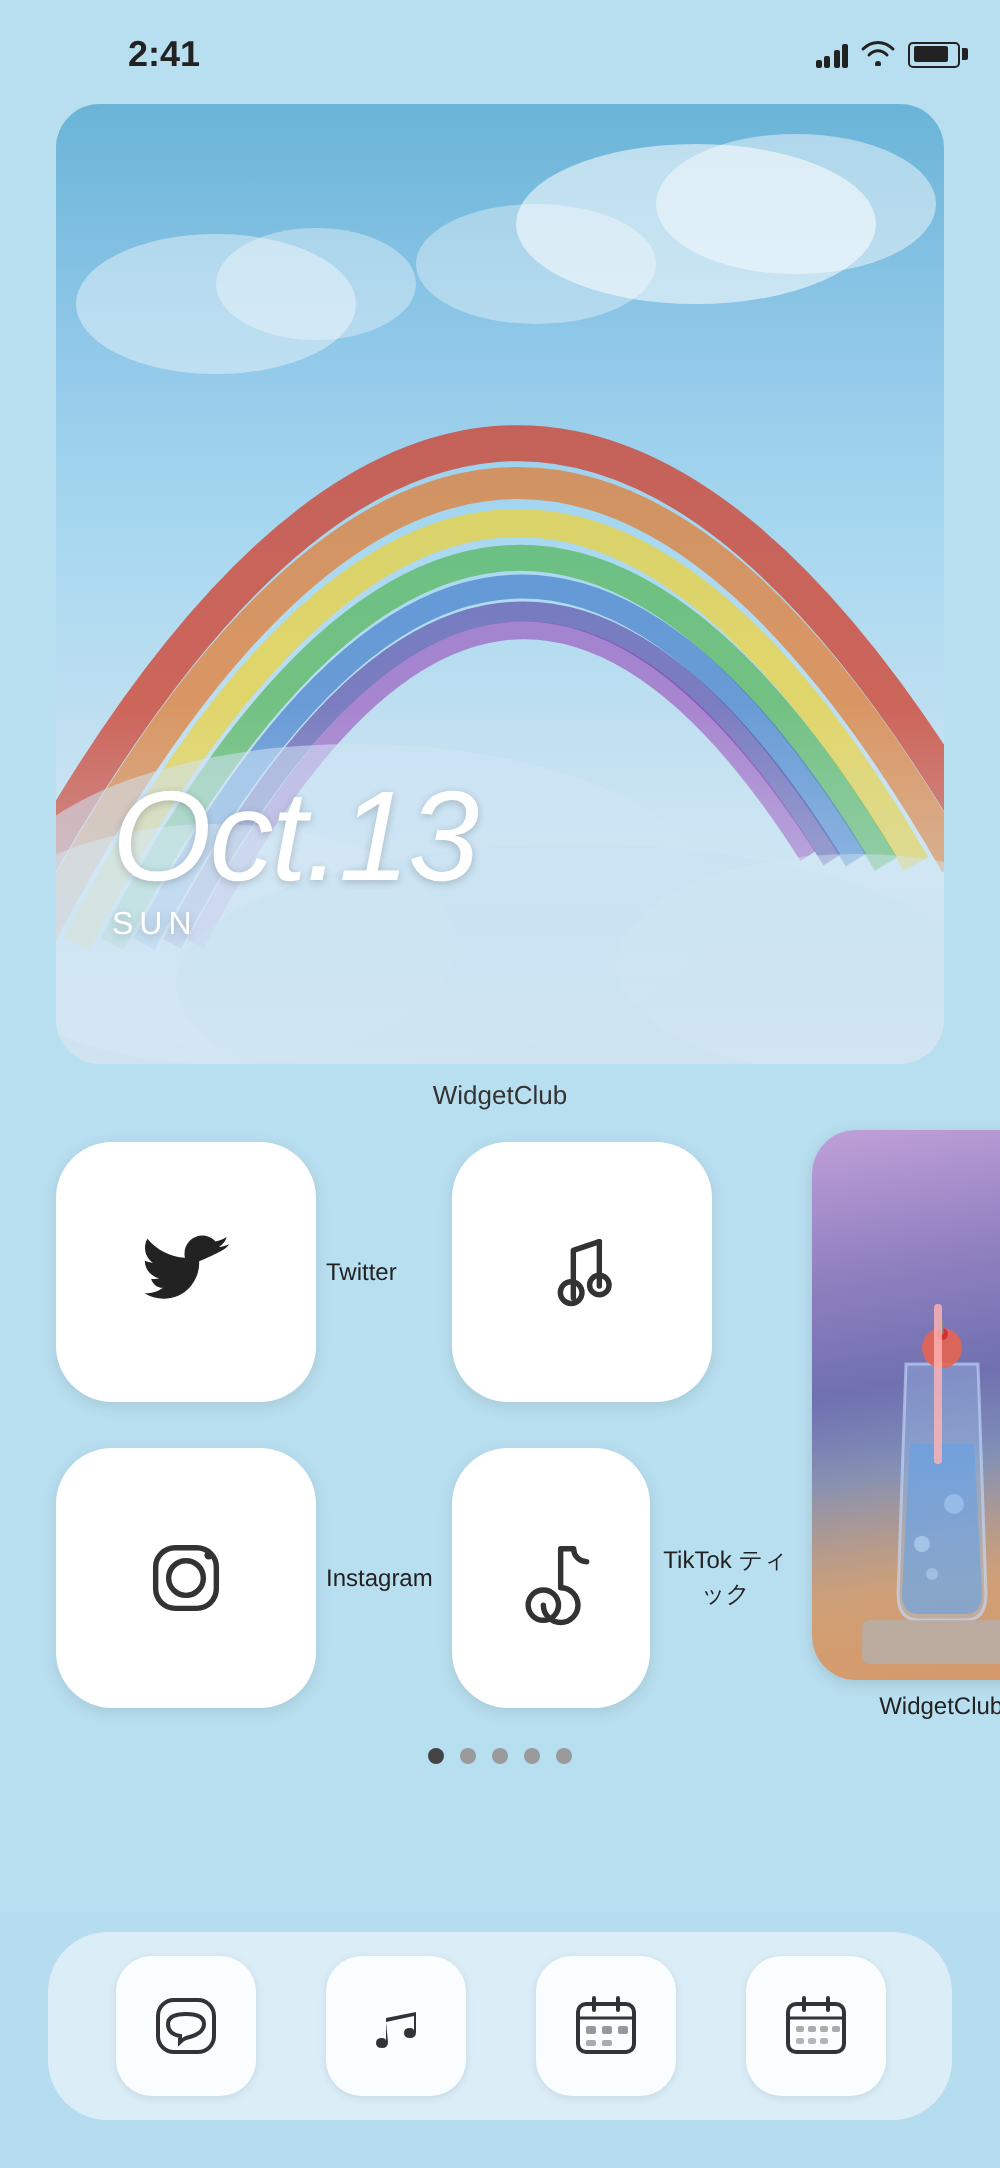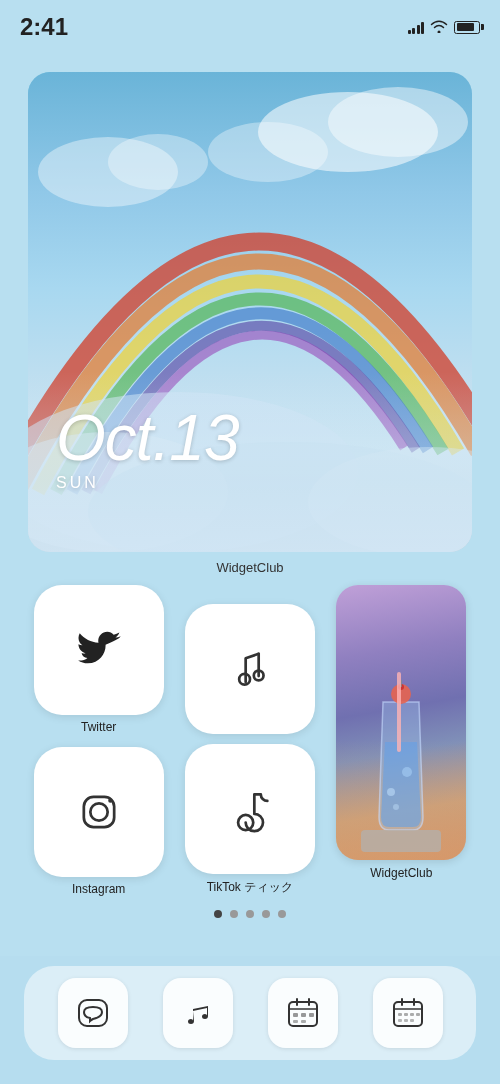--- a/index.html
+++ b/index.html
@@ -14,23 +14,24 @@
 
     
     .status-bar {
       display: flex;
       justify-content: space-between;
       align-items: center;
       padding: 10px 20px 0 20px;
       height: 44px;
     }
     .status-time {
-      font-size: 24px;
+      font-size: 18px;
       font-weight: 600;
       color: #222;
+      margin-left: 44px;
     }
     .status-icons {
       display: flex;
       align-items: center;
       gap: 6px;
     }
     .signal-bars {
       display: flex;
       align-items: flex-end;
       gap: 1.5px;
@@ -80,21 +81,20 @@
     }
 
     
     .calendar-widget {
       width: 100%;
       height: 480px;
       border-radius: 22px;
       overflow: hidden;
       position: relative;
       background: linear-gradient(160deg, #7ec8e3 0%, #a8d8ea 30%, #c8e6f5 60%, #b0c8d8 100%);
-      margin-top: 20px;
     }
 
     
     .rainbow-svg {
       position: absolute;
       top: 0; left: 0;
       width: 100%; height: 100%;
     }
 
     
@@ -130,24 +130,22 @@
     
     .widget-label {
       text-align: center;
       font-size: 13px;
       color: #333;
       margin: 8px 0 10px 0;
     }
 
     .app-icon-wrapper {
       display: flex;
-      flex-direction: column;
       align-items: center;
       gap: 5px;
-      justify-content: flex-end;
     }
 
     .app-icon {
       width: 130px;
       height: 130px;
       background: white;
       border-radius: 28px;
       display: flex;
       align-items: center;
       justify-content: center;

